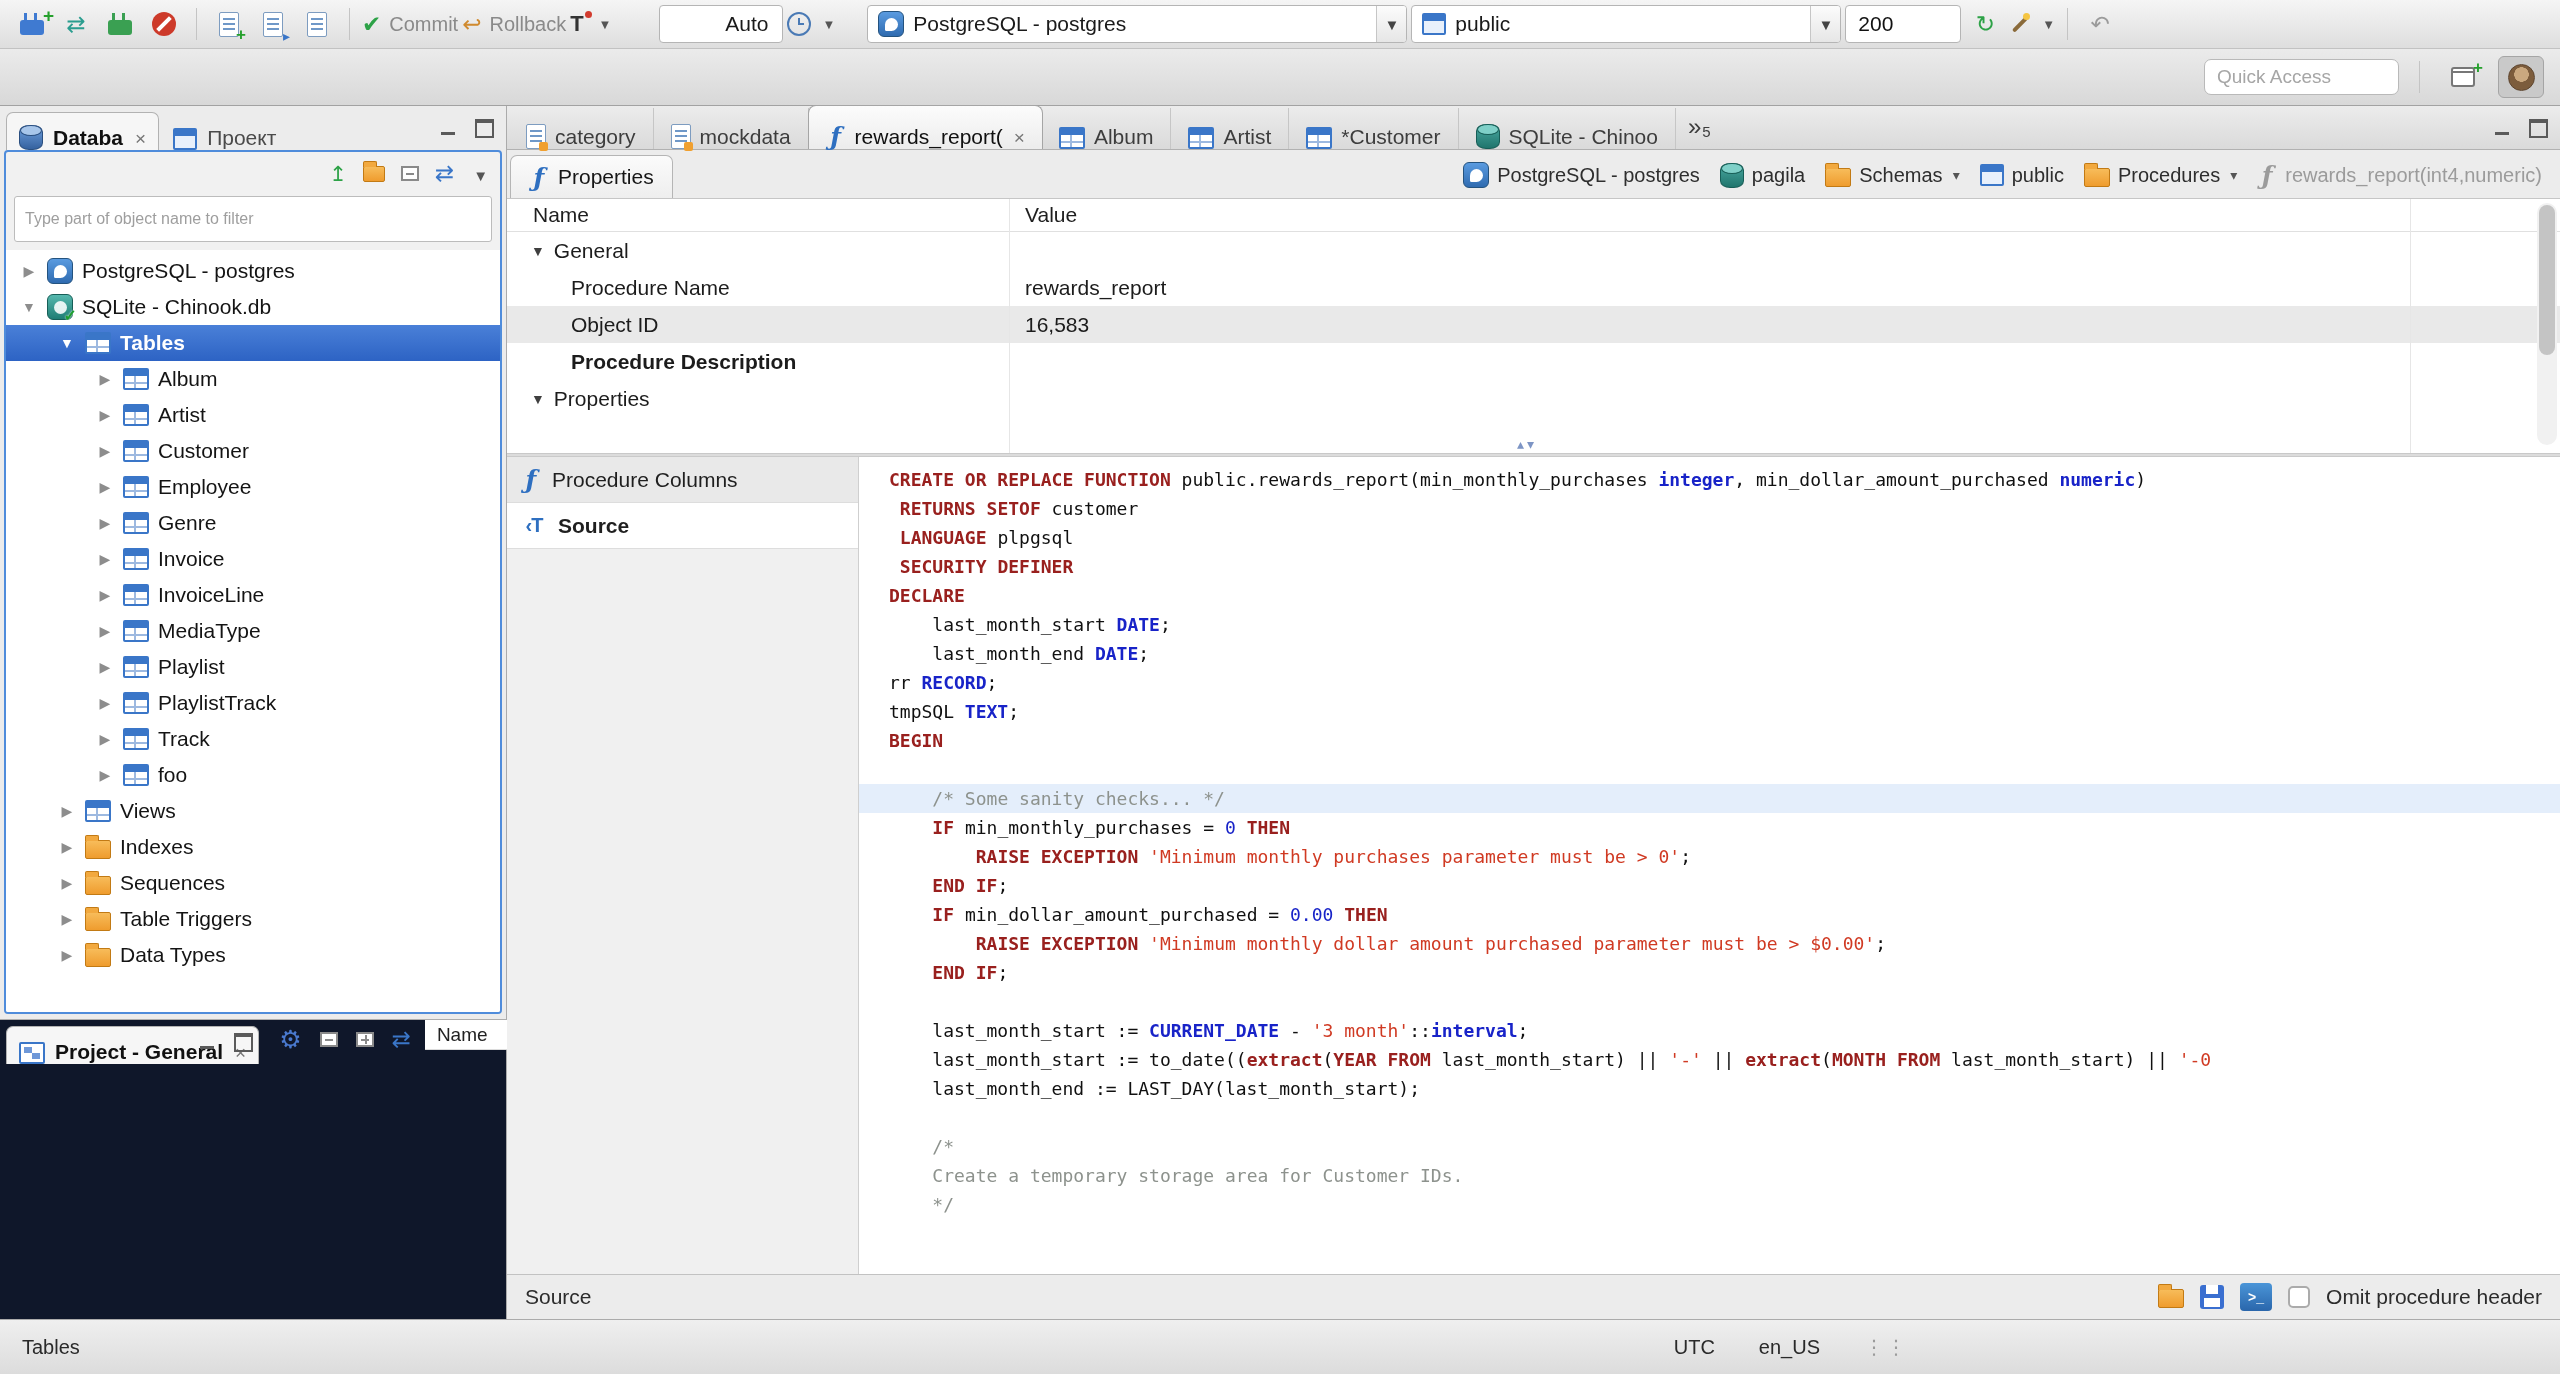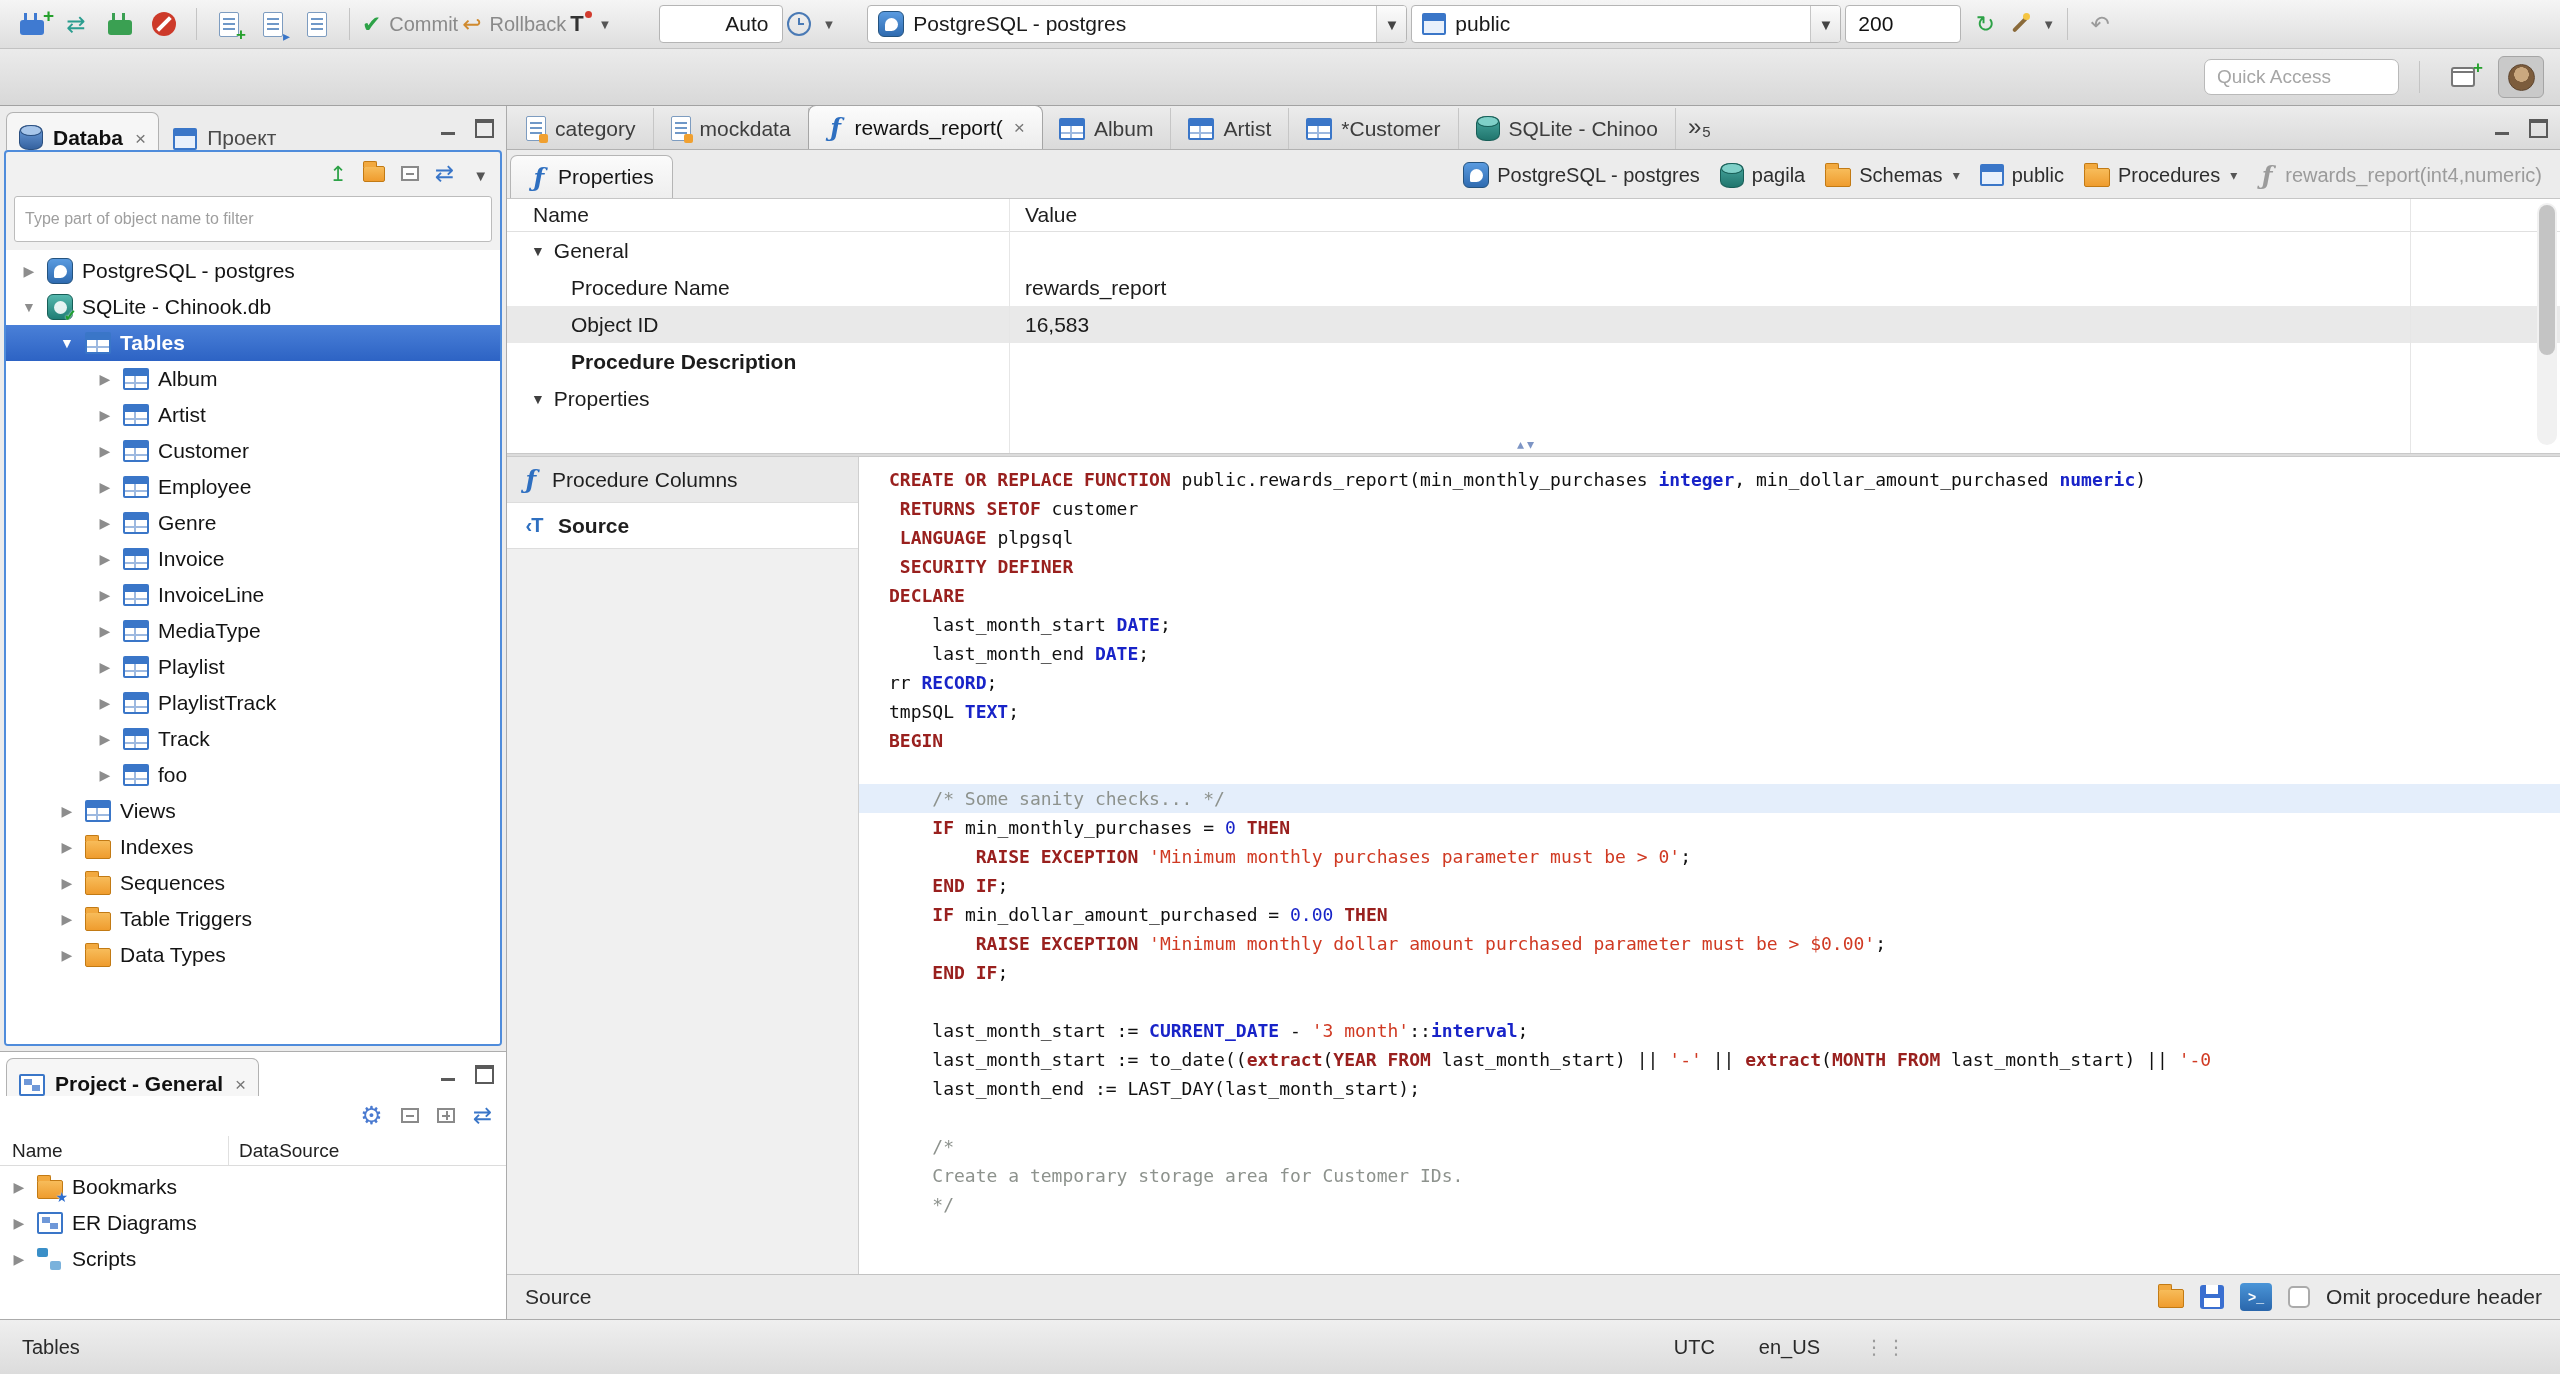--- a/index.html
+++ b/index.html
@@ -104,31 +104,31 @@
 .tree-row{height:36px;display:flex;align-items:center;gap:9px;color:#141414;padding-right:6px}
 .tree-row .twisty{width:18px;text-align:center;color:#8d8d8d;font-size:14px;flex:none}
 .tree-row .lbl{white-space:nowrap}
 .tree-row.sel{background:linear-gradient(#4a80d8,#2d63c4);color:#fff;font-weight:bold}
 .tree-row.sel .twisty{color:#fff}
 .nv-collapse{width:18px;height:15px;border:2px solid #8a8a8a;background:#fff}
 .nv-collapse::before{content:"";position:absolute;left:3px;top:5px;right:3px;height:2px;background:#8a8a8a}
 .nv-expand{width:18px;height:15px;border:2px solid #8a8a8a;background:#fff}
 .nv-expand::before{content:"";position:absolute;left:3px;top:5px;right:3px;height:2px;background:#8a8a8a}
 .nv-expand::after{content:"";position:absolute;left:7px;top:1px;bottom:1px;width:2px;background:#8a8a8a}
-.projpanel{height:268px;flex:none;border-top:1px solid #adadad;display:flex;flex-direction:column;background:#ffffff}
+.projpanel{height:300px;flex:none;border-top:1px solid #adadad;display:flex;flex-direction:row;background:#0f172a}
 .projtb{height:40px;display:flex;align-items:center;justify-content:flex-end;gap:18px;padding:0 14px;flex:none}
 .projhead{height:30px;background:#fff;border-bottom:1px solid #dcdcdc;display:flex;align-items:stretch;font-size:19px;color:#222;flex:none}
 .projhead .c1{width:228px;padding-left:12px;display:flex;align-items:center}
 .projhead .c2{padding-left:10px;border-left:1px solid #e0e0e0;display:flex;align-items:center}
 
 
 .edcol{flex:1;display:flex;flex-direction:column;min-width:0;background:#fff}
 .edtabs{height:44px;background:linear-gradient(#ececec,#dadada);border-bottom:1px solid #b1b1b1;display:flex;align-items:flex-end;position:relative;padding-left:2px;flex:none}
 .edtabs-list{display:flex;align-items:flex-end;height:100%}
-.ed-tab{height:41px;display:flex;align-items:center;gap:9px;padding:0 17px;border-right:1px solid #c6c6c6;color:#3d3d3d;white-space:nowrap}
+.ed-tab{height:41px;display:flex;align-items:flex-end;gap:9px;padding:0 17px;border-right:1px solid #c6c6c6;color:#3d3d3d;white-space:nowrap}
 .ed-tab.active{height:44px;background:linear-gradient(#fcfcfc,#ececec);border:1px solid #a5a5a5;border-bottom:none;border-radius:8px 8px 0 0;color:#101010;margin:0 -1px}
 .overflow{display:flex;align-items:center;color:#3d3d3d;margin:0 0 8px 12px;font-size:24px}
 .overflow small{font-size:15px;margin:8px 0 0 1px}
 .props-row{height:49px;background:#ececec;border-bottom:1px solid #c6c6c6;display:flex;align-items:flex-end;flex:none}
 .props-tab{height:43px;margin-left:3px;display:flex;align-items:center;gap:9px;padding:0 18px;background:linear-gradient(#fbfbfb,#eee);border:1px solid #b5b5b5;border-bottom:none;border-radius:7px 7px 0 0;color:#161616}
 .breadcrumb{margin-left:auto;display:flex;align-items:center;gap:20px;padding:0 18px 10px 0;font-size:20px;color:#2e2e2e}
 .crumb{display:flex;align-items:center;gap:8px;white-space:nowrap}
 .crumb-arrow{color:#555;font-size:14px;margin-left:2px}
 .crumb.muted{color:#9b9b9b}
 .crumb.muted .ic-fn{color:#9b9b9b}

